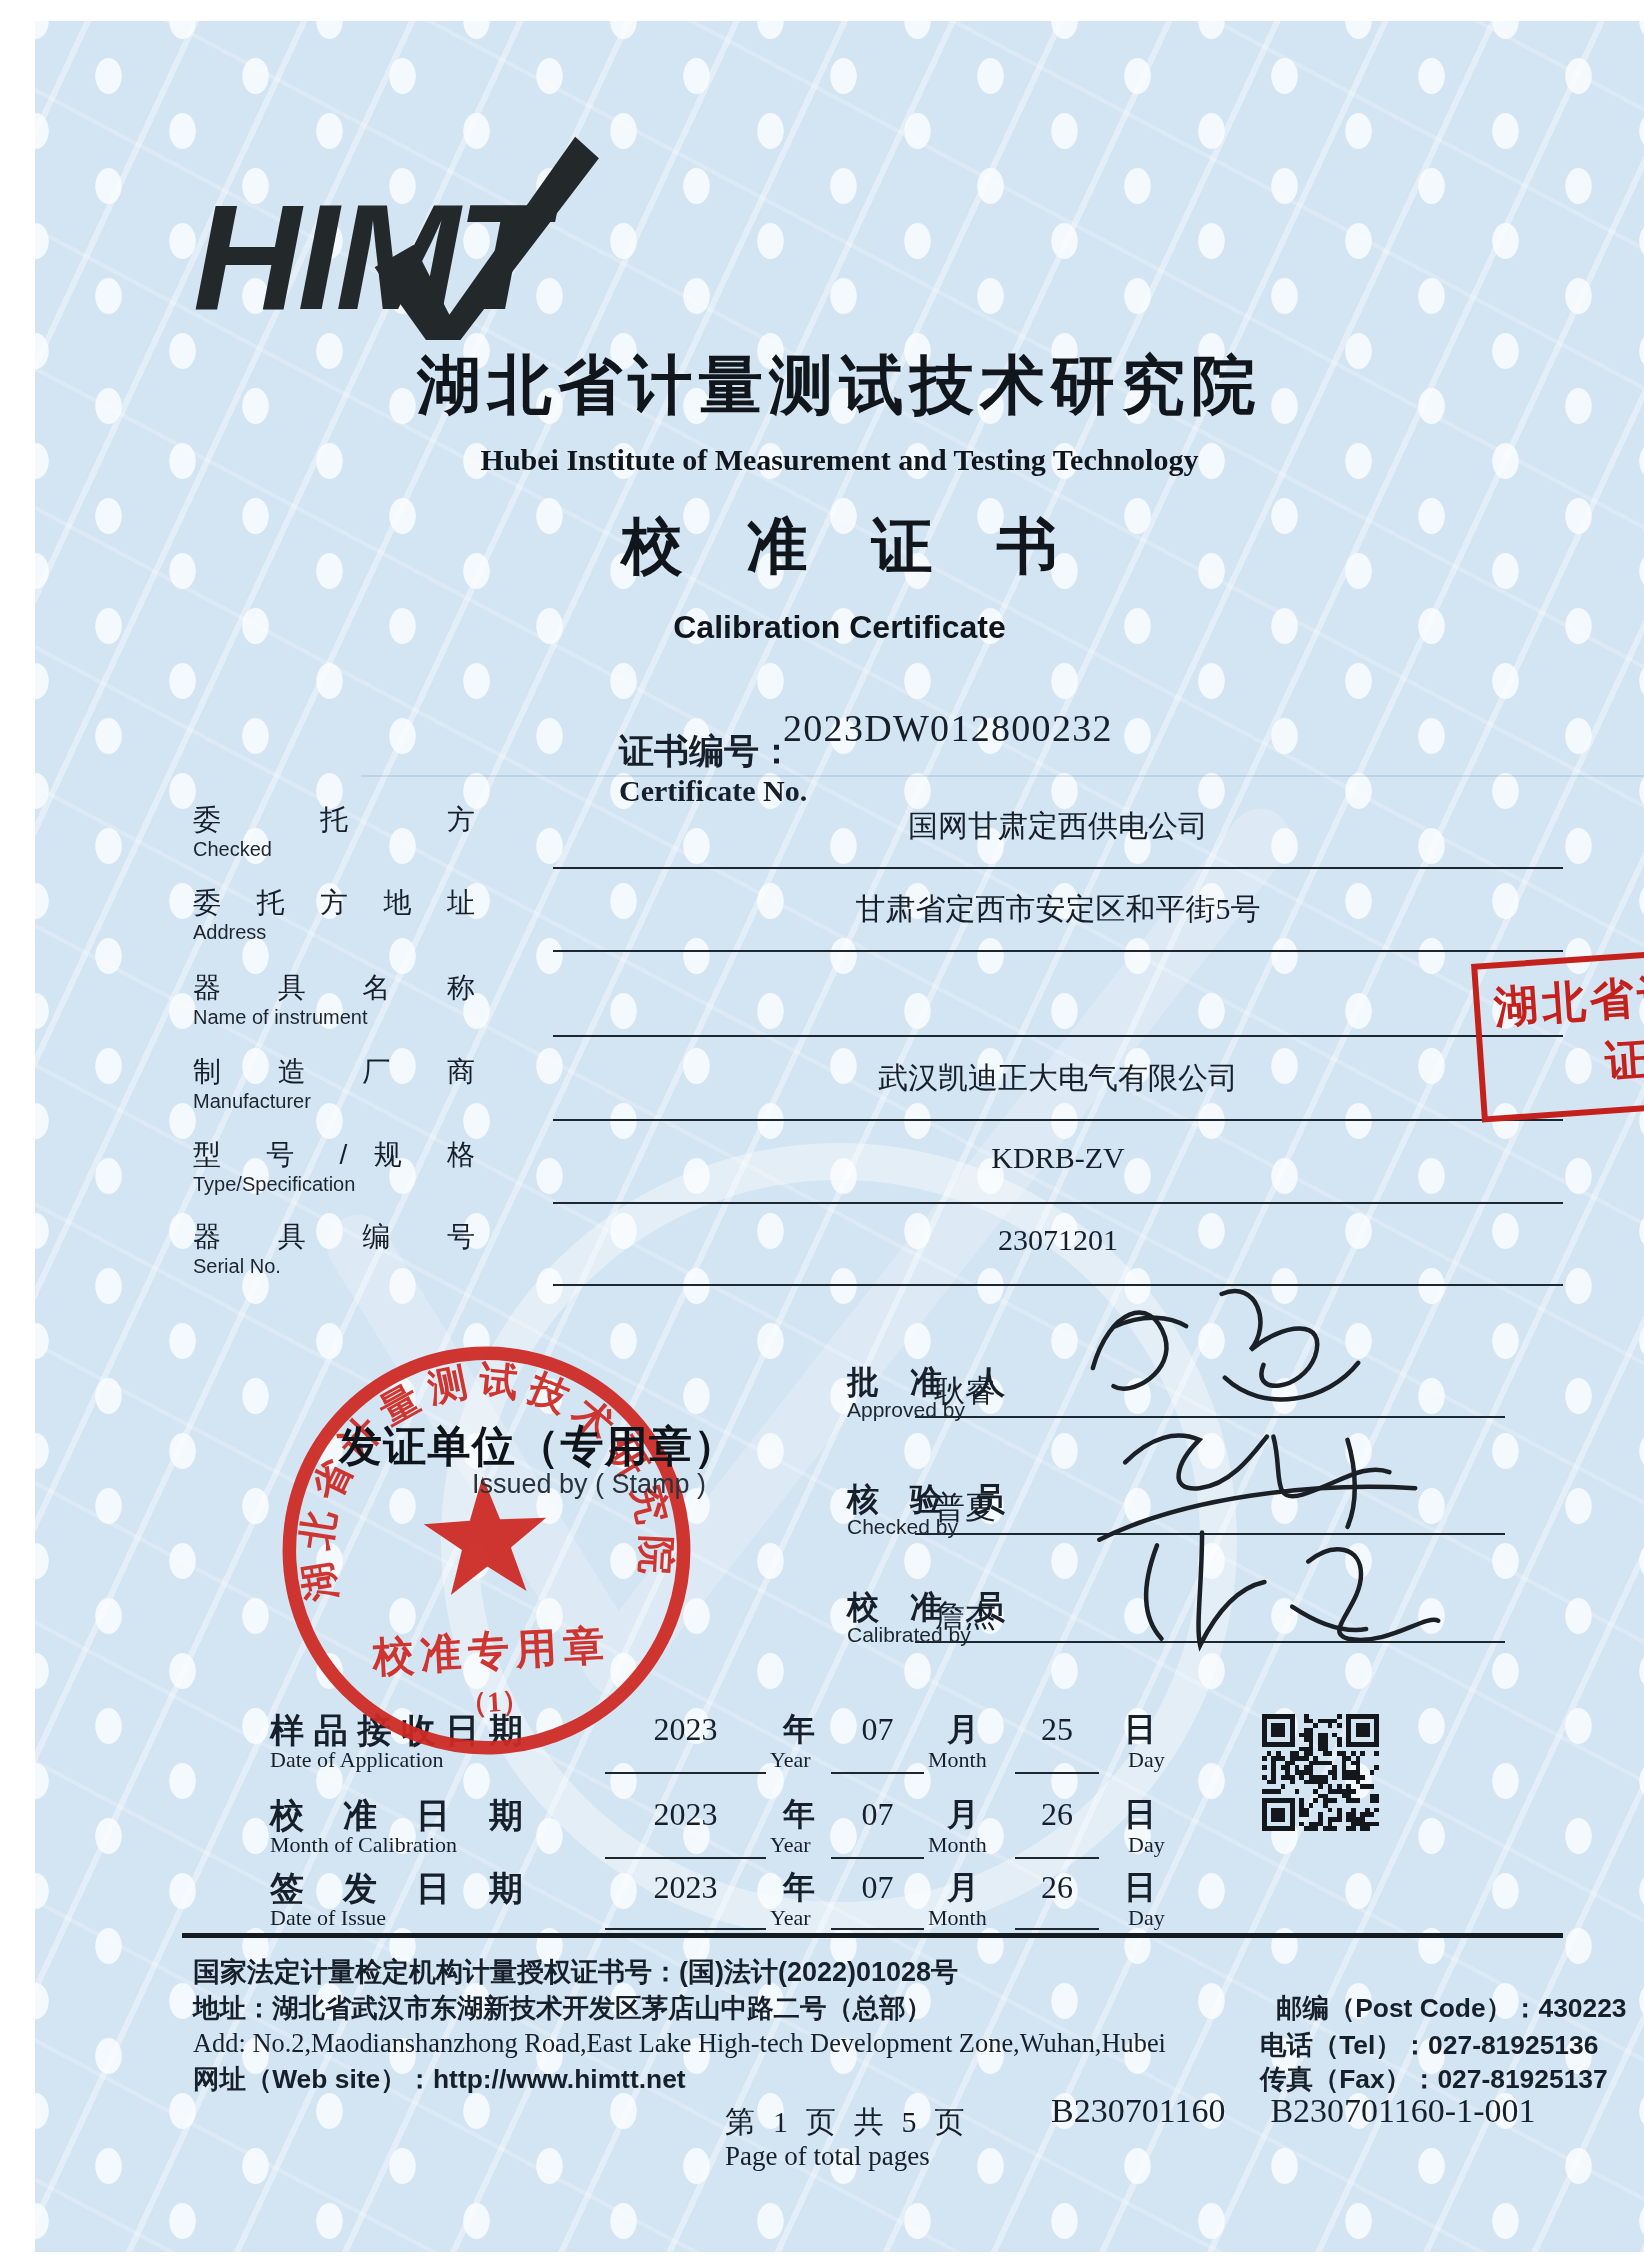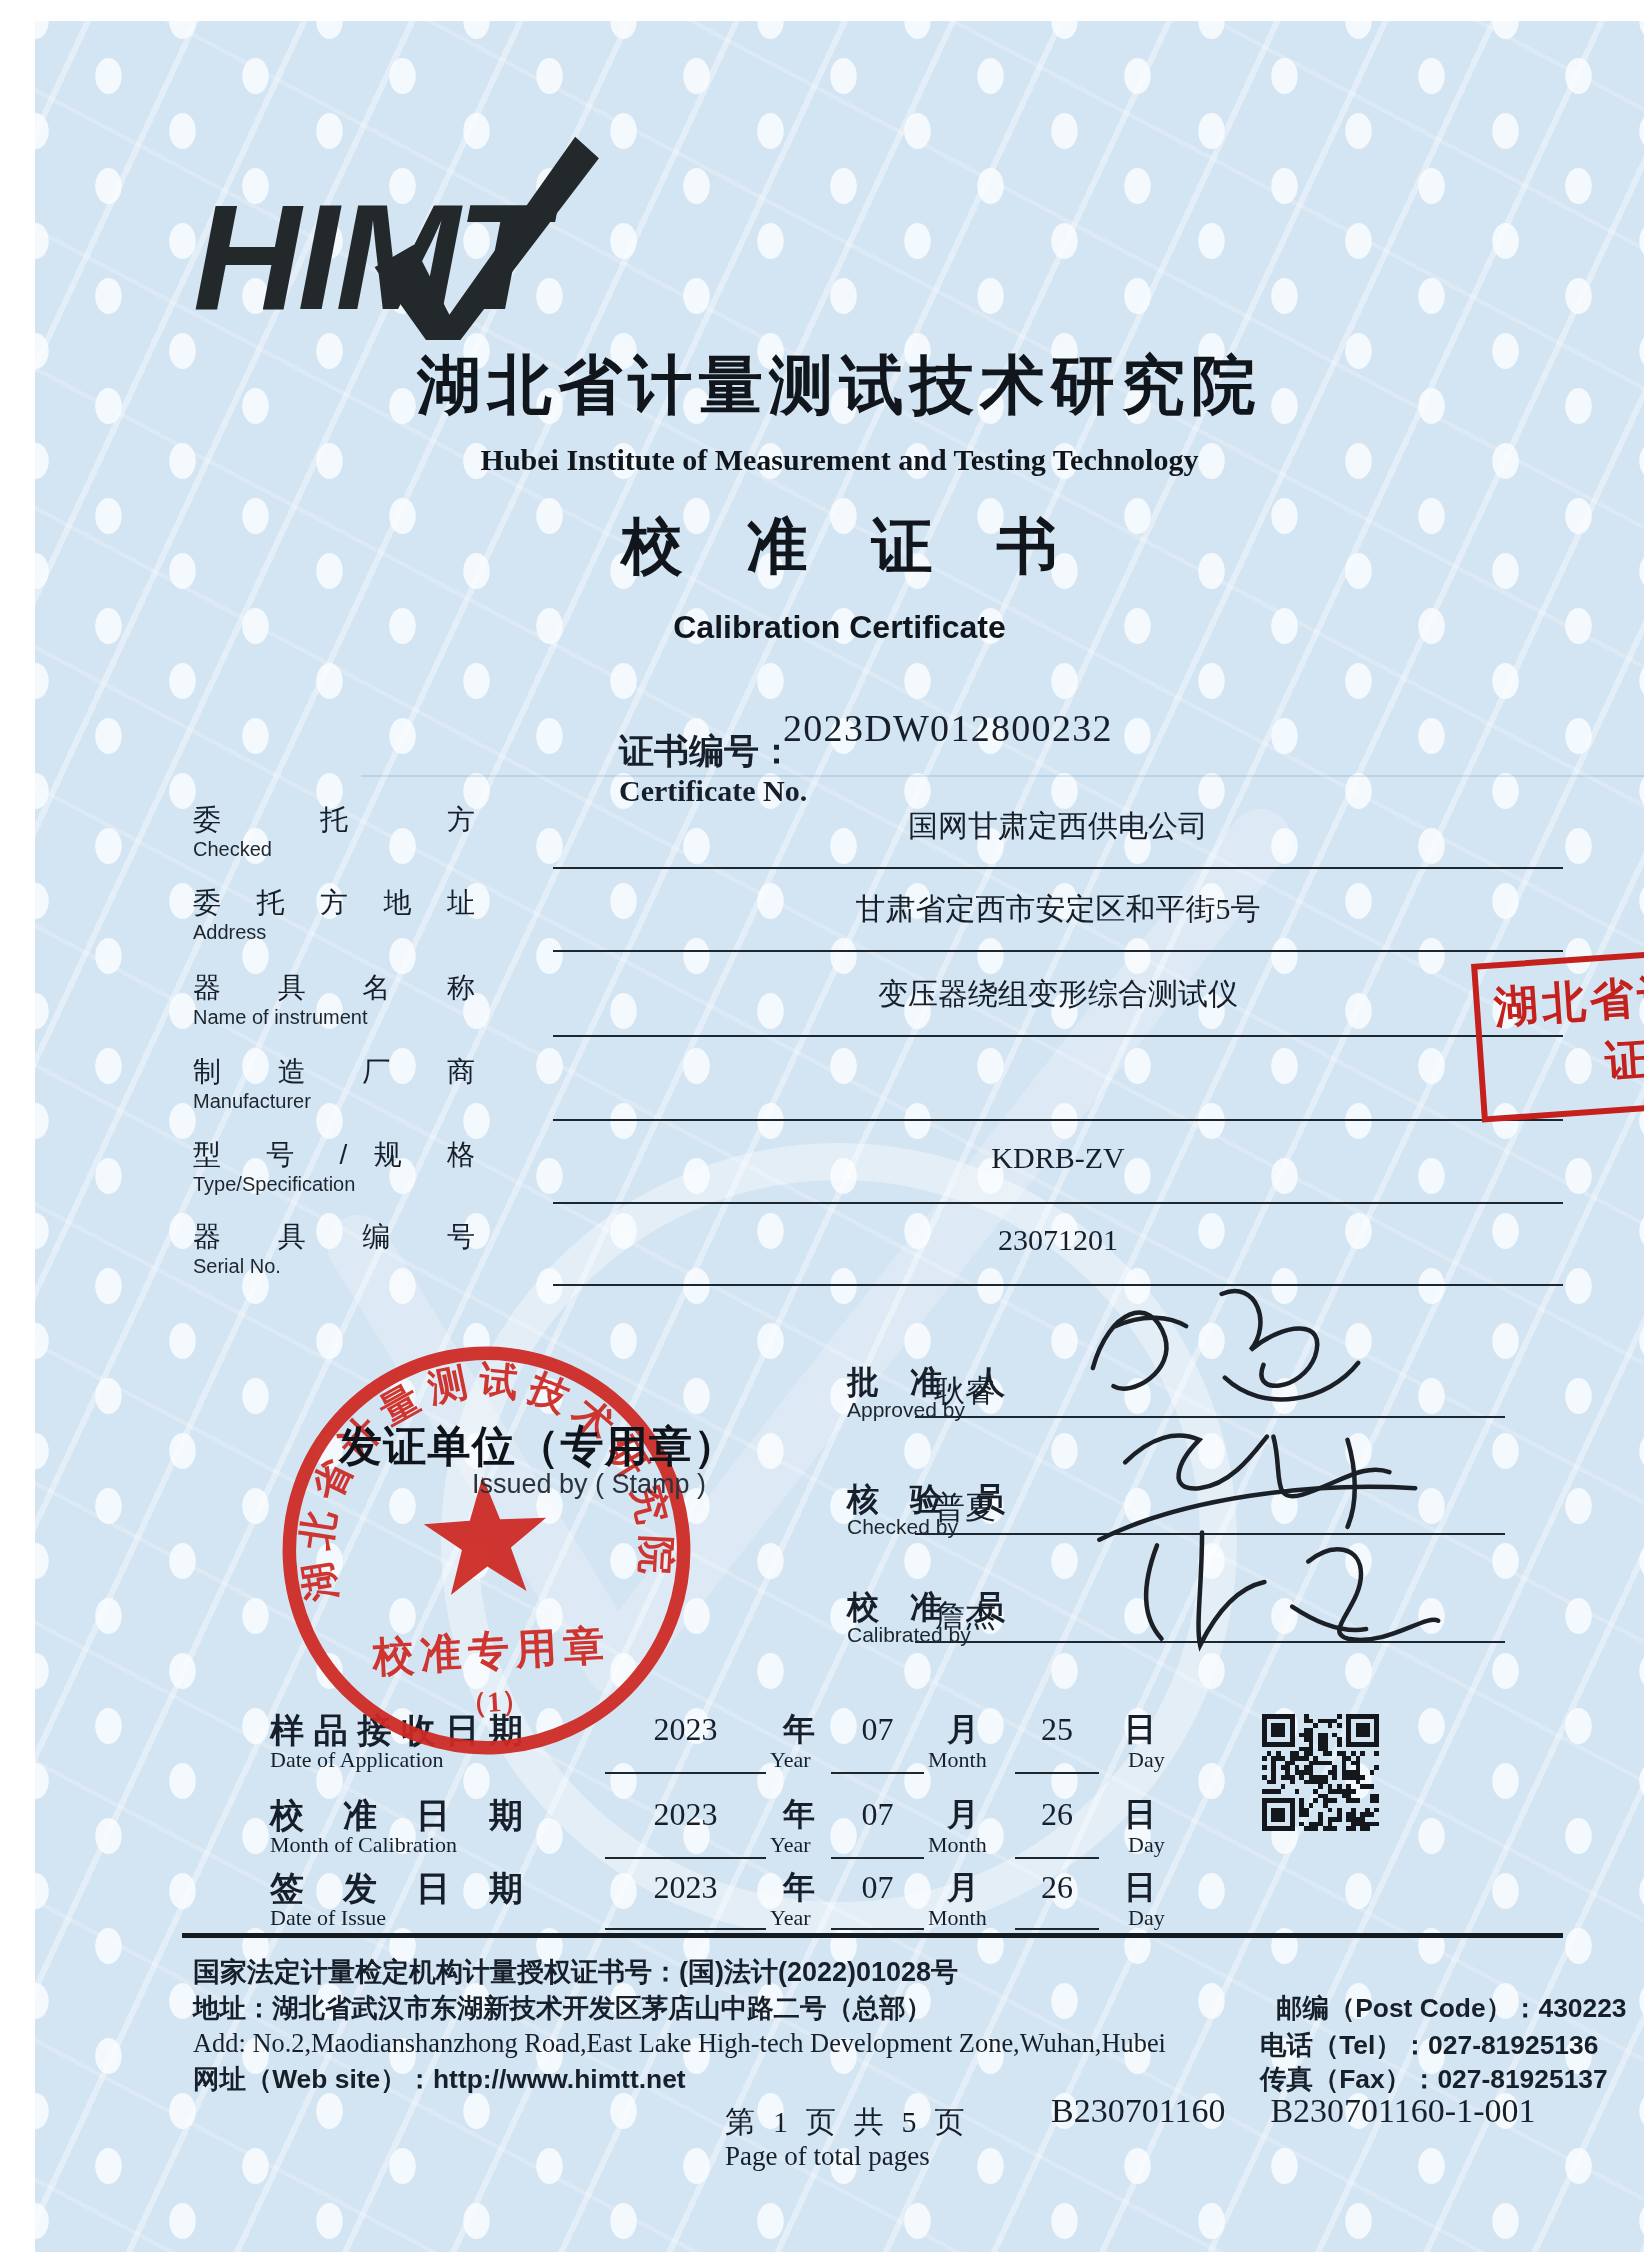--- a/index.html
+++ b/index.html
@@ -134,26 +134,26 @@
       </div>
       <div class="f-row" style="top:863px">
         <div class="f-label">委 托 方 地 址</div>
         <div class="f-en">Address</div>
         <div class="f-value">甘肃省定西市安定区和平街5号</div>
         <div class="f-line"></div>
       </div>
       <div class="f-row" style="top:948px">
         <div class="f-label">器 具 名 称</div>
         <div class="f-en">Name of instrument</div>
-        <div class="f-value">变压器绕组变形综合测试仪</div>
         <div class="f-line"></div>
       </div>
       <div class="f-row" style="top:1032px">
         <div class="f-label">制 造 厂 商</div>
         <div class="f-en">Manufacturer</div>
+        <div class="f-value">武汉凯迪正大电气有限公司</div>
         <div class="f-line"></div>
       </div>
       <div class="f-row" style="top:1115px">
         <div class="f-label">型 号 / 规 格</div>
         <div class="f-en">Type/Specification</div>
         <div class="f-value">KDRB-ZV</div>
         <div class="f-line"></div>
       </div>
       <div class="f-row" style="top:1197px">
         <div class="f-label">器 具 编 号</div>

